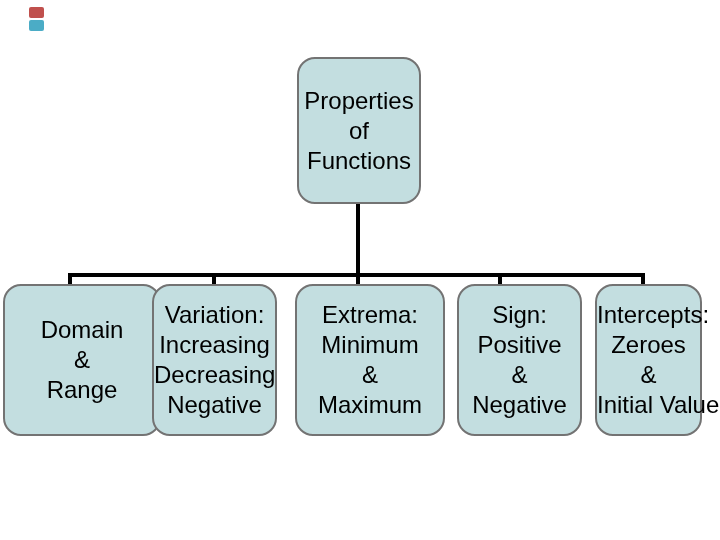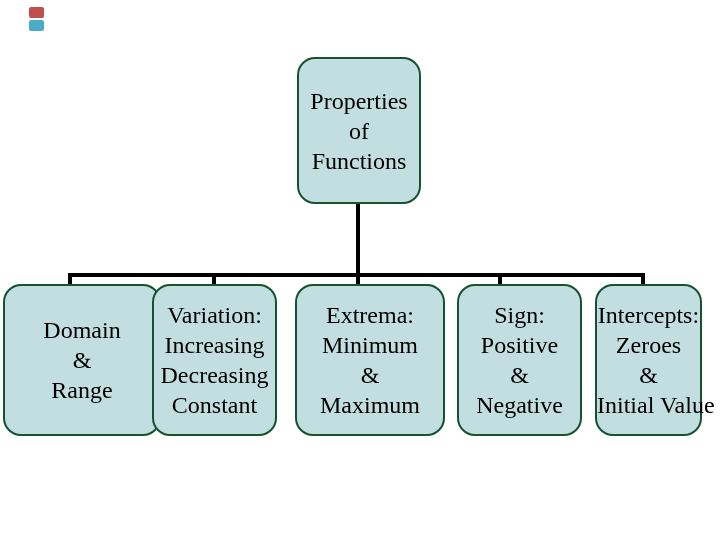--- a/index.html
+++ b/index.html
@@ -14,32 +14,31 @@
   #slide {
     position: relative;
     width: 720px;
     height: 540px;
     background: #ffffff;
   }
   
   .node {
     position: absolute;
     background: #c3dee0;
-    border: 2px solid #14532d;
+    border: 2px solid #737373;
     border-radius: 18px;
     box-sizing: border-box;
     display: flex;
     align-items: center;
     justify-content: center;
     text-align: center;
     color: #000000;
     font-size: 24px;
     line-height: 30px;
     z-index: 2;
-    font-family: Liberation Serif, serif;
   }
   .node .label {
     white-space: pre;
     display: block;
     width: 100%;
   }
   
   .connector {
     position: absolute;
     background: #000000;
@@ -96,21 +95,21 @@
   <div id="node-domain" class="node">
     <span class="label">Domain
 &amp;
 Range</span>
   </div>
 
   <div id="node-variation" class="node">
     <span class="label">Variation:
 Increasing
 Decreasing
-Constant</span>
+Negative</span>
   </div>
 
   <div id="node-extrema" class="node">
     <span class="label">Extrema:
 Minimum
 &amp;
 Maximum</span>
   </div>
 
   <div id="node-sign" class="node">

